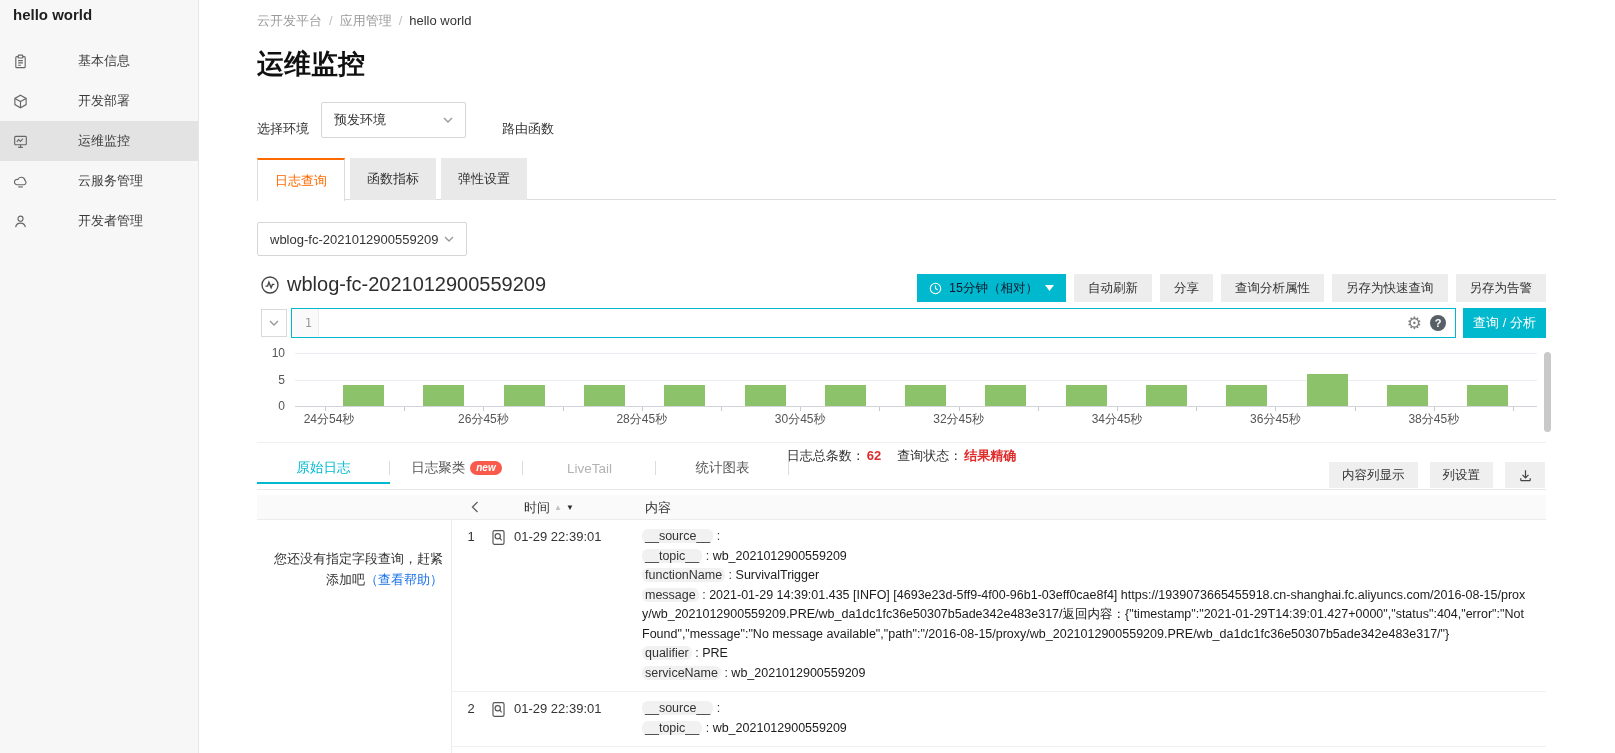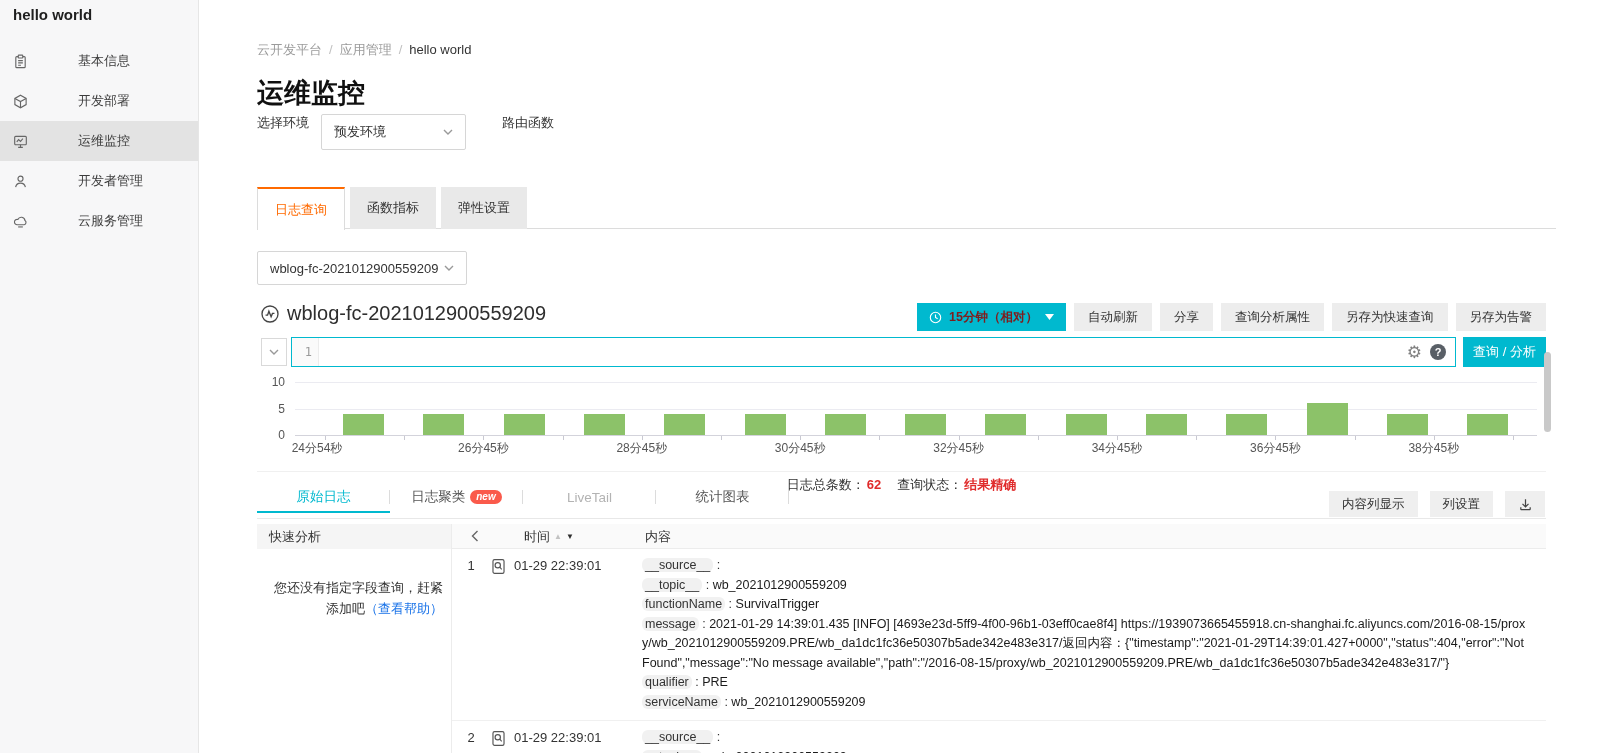--- a/index.html
+++ b/index.html
@@ -13,45 +13,45 @@
   
   .sidebar { position:absolute; left:0; top:0; width:199px; height:753px; background:#f7f7f8; border-right:1px solid #e6e6e6; }
   .sidebar-title { position:absolute; left:13px; top:6px; font-size:15px; font-weight:600; color:#1f1f1f; }
   .menu { position:absolute; top:41px; left:0; width:100%; }
   .menu-item { height:40px; display:flex; align-items:center; padding-left:13px; cursor:pointer; font-size:13px; color:#444; }
   .menu-item.active { background:#e3e3e3; }
   .mi-icon { width:21px; display:flex; align-items:center; }
   .mi-label { color:#3c3c3c;margin-left:44px; }
 
   
-  .main { position:absolute; left:199px; top:0; width:1416px; height:707px;margin-top:29px; }
+  .main { position:absolute; left:199px; top:0; width:1416px; height:707px; }
   .breadcrumb { position:absolute; left:58px; top:12px; font-size:13px; color:#9b9b9b; }
   .bc-sep { margin:0 7px; color:#c0c0c0; }
   .bc-current { color:#333; }
   .page-title { position:absolute; left:58px; top:46px; font-size:27px; font-weight:700; color:#101010; }
 
-  .filters { position:absolute; left:58px; top:85px; height:36px; display:flex; align-items:flex-start; font-size:13px; color:#333; }
+  .filters { position:absolute; left:58px; top:102px; height:36px; display:flex; align-items:flex-end; font-size:13px; color:#333; }
   .filter-label { margin-right:12px; }
   .select { height:36px; border:1px solid #d6d6d6; border-radius:2px; background:#fff; display:flex; align-items:center; justify-content:space-between; padding:0 12px; font-size:13px; color:#333; cursor:pointer; }
   .select-env { width:145px; margin-right:36px; }
   .select-route { width:288px; }
 
   .tabs { position:absolute; left:58px; top:158px; right:59px; height:42px; border-bottom:1px solid #dcdcdc; display:flex; align-items:flex-start; }
   .tab { height:42px; min-width:79px; padding:0 17px; margin-right:5px; background:#e9e9e9; display:flex; align-items:center; justify-content:center; font-size:13px; color:#333; cursor:pointer; }
   .tab.active { background:#fff; color:var(--orange); border:1px solid #dcdcdc; border-bottom:none; border-top:2px solid var(--orange); height:43px; margin-bottom:-1px; z-index:2; }
 
   .logstore-select { position:absolute; left:58px; top:222px; width:210px; height:34px; }
 
   
   .panel { position:absolute; left:58px; top:268px; width:1289px; height:485px; }
   .ph-title-wrap { position:absolute; left:3px; top:5px; display:flex; align-items:center; }
   .ph-icon { display:flex; margin-right:7px; }
   .ph-title { font-size:20px; color:#2e2e2e; }
   .ph-actions { position:absolute; right:0; top:6px; display:flex; gap:8px; }
-  .btn-time { height:28px; background:var(--cyan); color:#7f1d1d; font-size:12.5px; display:flex; align-items:center; gap:7px; padding:0 12px; cursor:pointer;font-weight:bold; }
+  .btn-time { height:28px; background:var(--cyan); color:#0f172a; font-size:12.5px; display:flex; align-items:center; gap:7px; padding:0 12px; cursor:pointer; }
   .btn-gray { height:28px; background:#ededed; color:#333; font-size:12.5px; display:flex; align-items:center; padding:0 14px; cursor:pointer; }
 
   .qr-expand { position:absolute; left:4px; top:41px; width:26px; height:28px; border:1px solid #d9d9d9; background:#fff; display:flex; align-items:center; justify-content:center; cursor:pointer; }
   .qr-editor { position:absolute; left:34px; top:40px; width:1165px; height:30px; border:1px solid var(--cyan); background:#fff; display:flex; align-items:stretch; }
   .qr-gutter { width:27px; background:#fafafa; border-right:1px solid #ececec; color:#9a9a9a; font-size:12px; display:flex; align-items:center; justify-content:flex-end; padding-right:6px; font-family:"DejaVu Sans Mono",monospace; }
   .qr-input { flex:1; border:none; outline:none; font-size:13px; padding:0 8px; background:transparent; }
   .qr-icons { display:flex; align-items:center; gap:8px; padding-right:9px; }
   .gear { font-size:17px; color:#808080; line-height:1; cursor:pointer; }
   .help { width:16px; height:16px; border-radius:50%; background:#595f66; color:#fff; font-size:11px; font-weight:700; display:flex; align-items:center; justify-content:center; cursor:pointer; }
   .btn-run { position:absolute; right:0; top:40px; width:83px; height:30px; background:var(--cyan); color:#fff; font-size:13px; border:none; cursor:pointer; font-family:inherit; }
@@ -142,34 +142,34 @@
               <rect x="1.8" y="2.5" width="12.4" height="9" rx="1"></rect>
               <path d="M4 8.5 6 6l2 2 2.5-3"></path>
               <path d="M5.5 14.2h5M8 11.5v2.7"></path>
             </svg>
           </span>
           <span class="mi-label">运维监控</span>
         </div>
         <div class="menu-item">
           <span class="mi-icon">
             <svg width="15" height="15" viewBox="0 0 16 16" fill="none" stroke="#666" stroke-width="1.2">
-              <circle cx="8" cy="5" r="2.7"></circle>
-              <path d="M2.8 14a5.3 5.3 0 0 1 10.4 0"></path>
-            </svg>
-          </span>
-          <span class="mi-label">开发者管理</span>
+              <path d="M4.6 11.5a2.9 2.9 0 1 1 .6-5.7 4 4 0 0 1 7.6 1.2 2.5 2.5 0 0 1-.9 4.5Z"></path>
+              <path d="M5.5 13.8h5"></path>
+            </svg>
+          </span>
+          <span class="mi-label">云服务管理</span>
         </div>
         <div class="menu-item">
           <span class="mi-icon">
             <svg width="15" height="15" viewBox="0 0 16 16" fill="none" stroke="#666" stroke-width="1.2">
-              <path d="M4.6 11.5a2.9 2.9 0 1 1 .6-5.7 4 4 0 0 1 7.6 1.2 2.5 2.5 0 0 1-.9 4.5Z"></path>
-              <path d="M5.5 13.8h5"></path>
-            </svg>
-          </span>
-          <span class="mi-label">云服务管理</span>
+              <circle cx="8" cy="5" r="2.7"></circle>
+              <path d="M2.8 14a5.3 5.3 0 0 1 10.4 0"></path>
+            </svg>
+          </span>
+          <span class="mi-label">开发者管理</span>
         </div>
       </div>
   </div>
 
   <div class="main">
     <div class="breadcrumb">
       <span>云开发平台</span><span class="bc-sep">/</span><span>应用管理</span><span class="bc-sep">/</span><span class="bc-current">hello world</span>
     </div>
     <div class="page-title">运维监控</div>
 
@@ -283,21 +283,21 @@
           <div class="bar" style="left:449.5px;width:41px;height:21.2px;background:#8cc269"></div>
           <div class="bar" style="left:529.8px;width:41px;height:21.2px;background:#8cc269"></div>
           <div class="bar" style="left:610.1px;width:41px;height:21.2px;background:#8cc269"></div>
           <div class="bar" style="left:690.4px;width:41px;height:21.2px;background:#8cc269"></div>
           <div class="bar" style="left:770.6999999999999px;width:41px;height:21.2px;background:#8cc269"></div>
           <div class="bar" style="left:851px;width:41px;height:21.2px;background:#8cc269"></div>
           <div class="bar" style="left:931.3px;width:41px;height:21.2px;background:#8cc269"></div>
           <div class="bar" style="left:1011.5999999999999px;width:41px;height:31.799999999999997px;background:#8cc269"></div>
           <div class="bar" style="left:1091.8999999999999px;width:41px;height:21.2px;background:#8cc269"></div>
           <div class="bar" style="left:1172.2px;width:41px;height:21.2px;background:#8cc269"></div>
-          <span class="chart-xlabel" style="left:22px">24分54秒</span>
+          <span class="chart-xlabel" style="left:34px">24分54秒</span>
           <span class="chart-xlabel" style="left:188.4px">26分45秒</span>
           <span class="chart-xlabel" style="left:346.8px">28分45秒</span>
           <span class="chart-xlabel" style="left:505.20000000000005px">30分45秒</span>
           <span class="chart-xlabel" style="left:663.6px">32分45秒</span>
           <span class="chart-xlabel" style="left:822px">34分45秒</span>
           <span class="chart-xlabel" style="left:980.4000000000001px">36分45秒</span>
           <span class="chart-xlabel" style="left:1138.8px">38分45秒</span>
         </div>
 
       <div class="chart-sep"></div>
@@ -328,21 +328,20 @@
           <div class="btn-small btn-dl">
           <span class="ic">
               <svg width="15" height="15" viewBox="0 0 16 16" fill="none" stroke="#444" stroke-width="1.3">
                 <path d="M8 2.5v8M4.8 7.3 8 10.5l3.2-3.2M3 13.5h10M3 13.5v-2.5M13 13.5v-2.5"></path>
               </svg>
             </span>
         </div>
       </div>
 
       <div class="table-header">
-        <div class="th-quick">快速分析</div>
         <span class="th-collapse">
             <svg width="8" height="12" viewBox="0 0 8 12" fill="none" stroke="#666" stroke-width="1.4">
               <path d="M6.5 1 1.5 6l5 5"></path>
             </svg>
           </span>
         <div class="th-time">
           <span>时间</span>
           <span class="caret caret-up">▲</span>
             <span class="caret caret-down">▼</span>
         </div>

